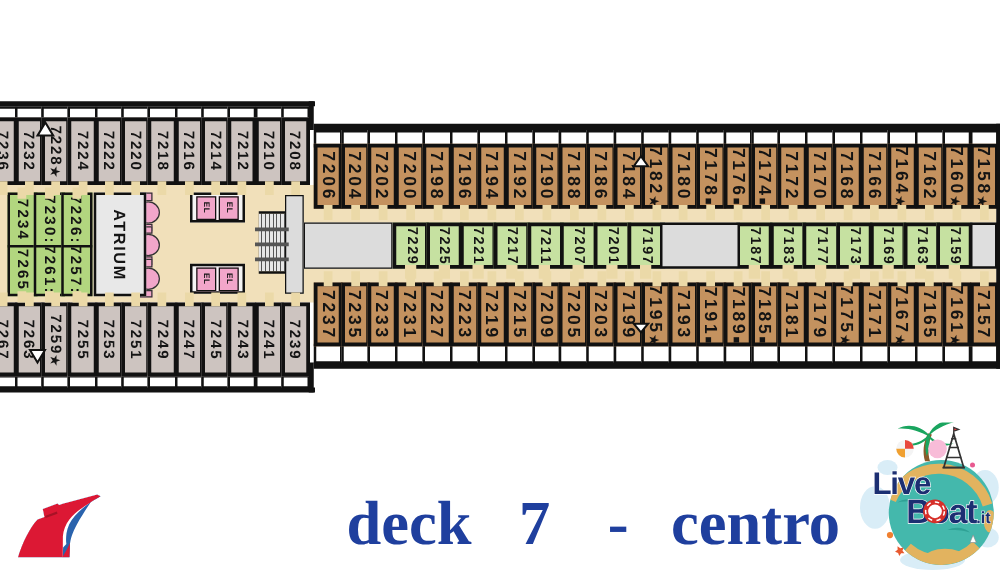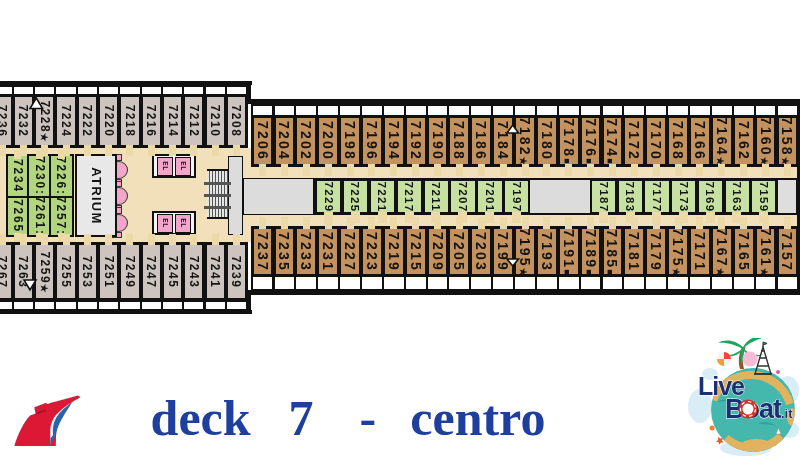--- a/index.html
+++ b/index.html
@@ -519,21 +519,21 @@
 <div style="left:204.0px;top:182.0px;width:27.0px;height:2.5px;background:#555;z-index:4;"></div>
 <div style="left:204.0px;top:194.0px;width:27.0px;height:2.5px;background:#555;z-index:4;"></div>
 <div style="left:204.0px;top:206.0px;width:27.0px;height:2.5px;background:#555;z-index:4;"></div>
 <div style="left:243.0px;top:178.0px;width:71.0px;height:37.0px;background:#dcdcdc;z-index:2;border:1.5px solid #111;box-sizing:border-box;"></div>
 <svg style="position:absolute;left:27.7px;top:95.5px;z-index:6;" width="16.6" height="14.5" viewBox="27.7 95.5 16.6 14.5">
       <polygon points="29.7,108.0 42.3,108.0 36,97.5" fill="#fff" stroke="#111" stroke-width="1.6"></polygon>
     </svg>
 <svg style="position:absolute;left:21.5px;top:278px;z-index:6;" width="16" height="14" viewBox="21.5 278 16 14">
       <polygon points="23.5,280 35.5,280 29.5,290" fill="#fff" stroke="#111" stroke-width="1.6"></polygon>
     </svg>
-<div style="left:12px;top:389px;width:672px;text-align:center;z-index:5;font-family:'Liberation Serif',serif;font-weight:bold;font-size:50px;color:#1f3f9e;"><span>deck</span><span style="margin-left:38px;">7</span><span style="margin-left:46px;">-</span><span style="margin-left:34px;">centro</span></div>
+<div style="left:0px;top:389px;width:672px;text-align:right;z-index:5;font-family:'Liberation Serif',serif;font-weight:bold;font-size:50px;color:#1f3f9e;"><span>deck</span><span style="margin-left:38px;">7</span><span style="margin-left:46px;">-</span><span style="margin-left:34px;">centro</span></div>
 <svg style="position:absolute;left:8px;top:388px;z-index:5;" width="80" height="62" viewBox="0 0 80 62">
 <defs>
         <clipPath id="funnel">
           <path d="M6.3,58
  C10,46 16,34 22,27.5 L27.5,25.5 L26.2,19.2 L38,14.8 L39.3,16
  C41.5,15 44,14.2 45.9,13.9 L69.8,7.5 L72.5,9
  C69.5,11 66.5,12.5 64.4,13.9
  C61,19 57.5,24.5 53.5,31.5 C50,38 48.3,43 47.9,48.4 L47.6,58 Z"></path>
         </clipPath>
       </defs>

